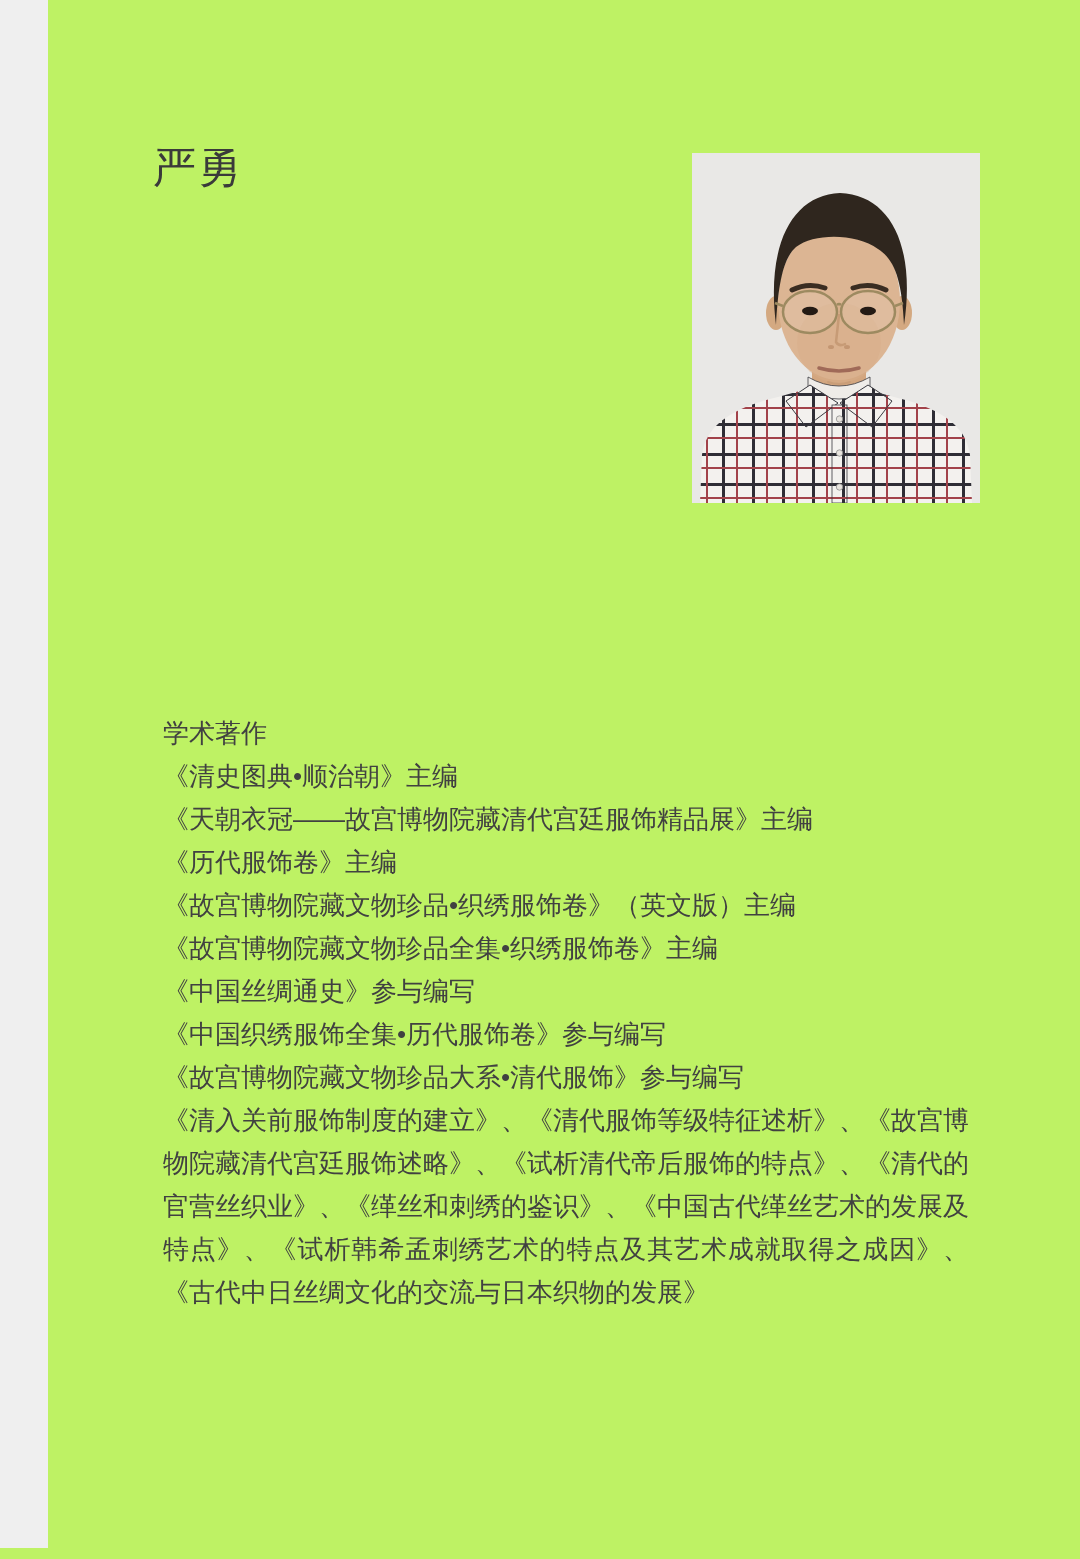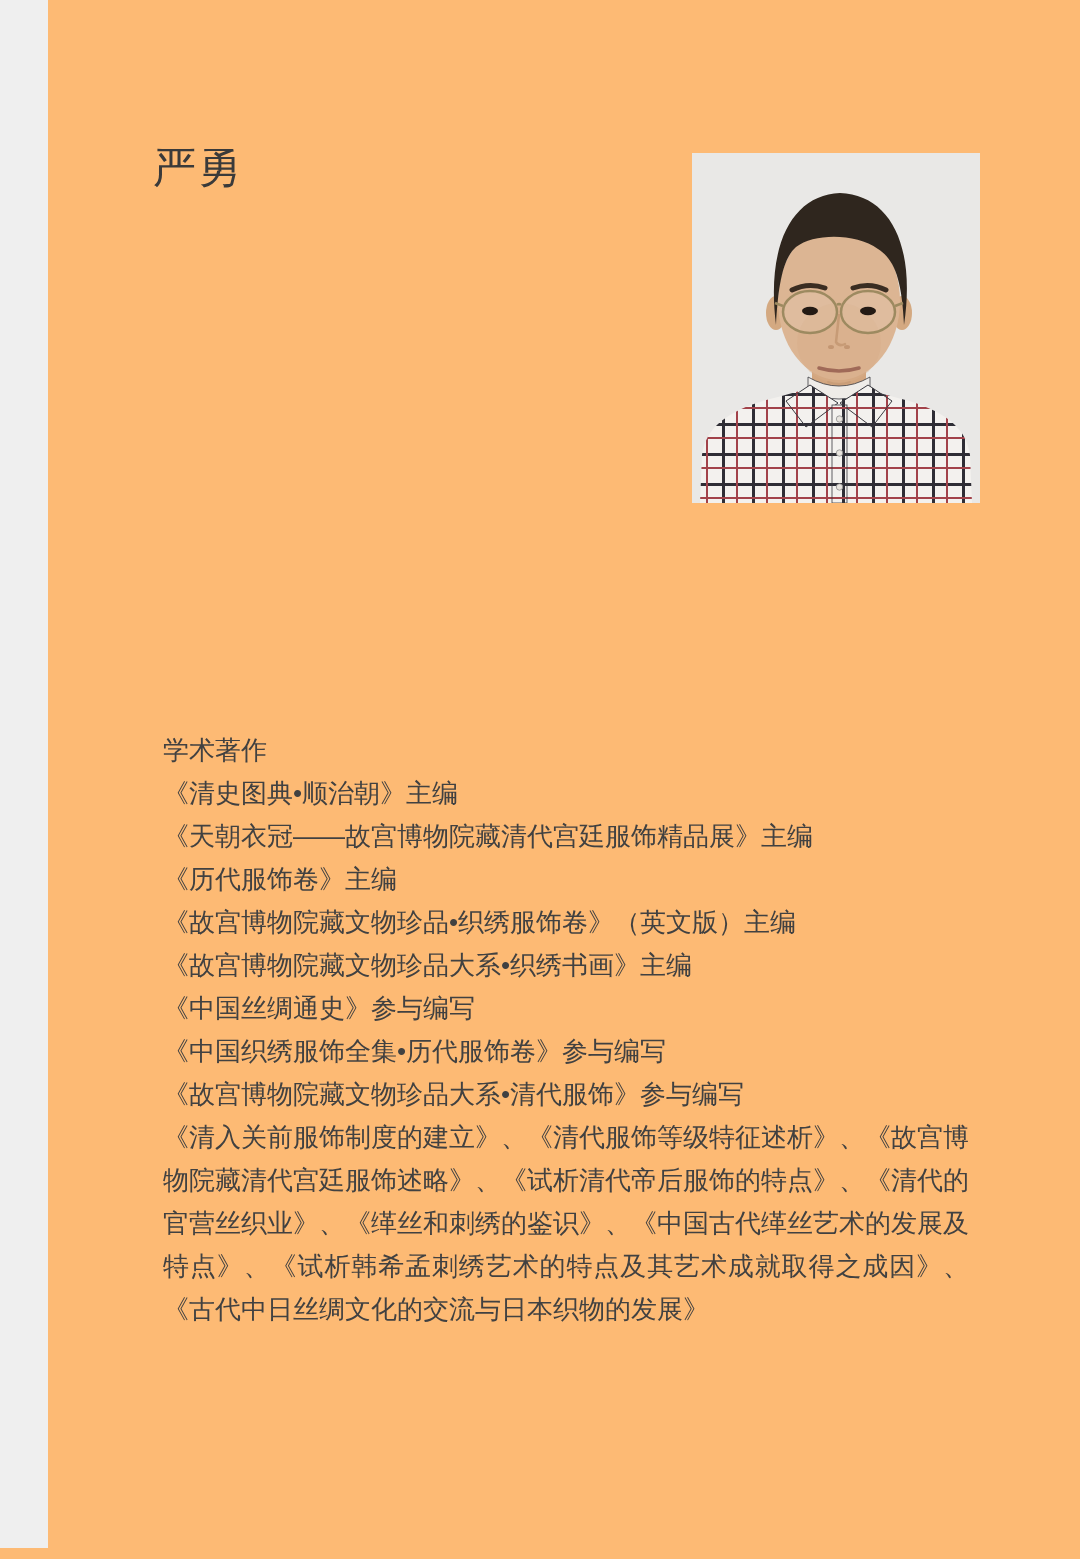--- a/index.html
+++ b/index.html
@@ -3,21 +3,21 @@
 <meta charset="utf-8">
 <style>
   html, body { margin: 0; padding: 0; }
   body {
     width: 1080px; height: 1559px;
     background: #ffffff;
     font-family: "Liberation Sans", sans-serif;
     position: relative;
     overflow: hidden;
   }
-  .page { position: absolute; inset: 0; background: #fdba74; }
+  .page { position: absolute; inset: 0; background: #bef264; }
 
   .strip {
     position: absolute; left: 0; top: 0;
     width: 48px; height: 1548px;
     background: #efefef;
   }
 
   .name {
     position: absolute; left: 153px; top: 146px;
     margin: 0;
@@ -36,21 +36,21 @@
     word-break: break-all;
   }
 
   .photo {
     position: absolute; left: 692px; top: 153px;
     width: 288px; height: 350px;
   }
   .photo svg { display: block; }
 
   .pubs {
-    position: absolute; left: 163px; top: 729px;
+    position: absolute; left: 163px; top: 712px;
     width: 806px;
     font-size: 26px; line-height: 43px;
     color: #414141;
   }
   .pub-line { white-space: nowrap; }
   .pub-paragraph {
     text-align: justify;
     text-justify: inter-ideograph;
     word-break: break-all;
   }
@@ -126,20 +126,20 @@
       <path d="M 136 229 Q 147 233 158 229" stroke="#c79b76" stroke-width="2" fill="none" stroke-linecap="round" opacity="0.8"></path>
     </svg>
   </figure>
 
   <section class="pubs">
     <div class="pub-line">学术著作</div>
     <div class="pub-line">《清史图典•顺治朝》主编</div>
     <div class="pub-line">《天朝衣冠——故宫博物院藏清代宫廷服饰精品展》主编</div>
     <div class="pub-line">《历代服饰卷》主编</div>
     <div class="pub-line">《故宫博物院藏文物珍品•织绣服饰卷》（英文版）主编</div>
-    <div class="pub-line">《故宫博物院藏文物珍品大系•织绣书画》主编</div>
+    <div class="pub-line">《故宫博物院藏文物珍品全集•织绣服饰卷》主编</div>
     <div class="pub-line">《中国丝绸通史》参与编写</div>
     <div class="pub-line">《中国织绣服饰全集•历代服饰卷》参与编写</div>
     <div class="pub-line">《故宫博物院藏文物珍品大系•清代服饰》参与编写</div>
     <div class="pub-paragraph">《清入关前服饰制度的建立》、《清代服饰等级特征述析》、《故宫博物院藏清代宫廷服饰述略》、《试析清代帝后服饰的特点》、《清代的官营丝织业》、《缂丝和刺绣的鉴识》、《中国古代缂丝艺术的发展及特点》、《试析韩希孟刺绣艺术的特点及其艺术成就取得之成因》、《古代中日丝绸文化的交流与日本织物的发展》</div>
   </section>
 
 </div>
 
 </body></html>

